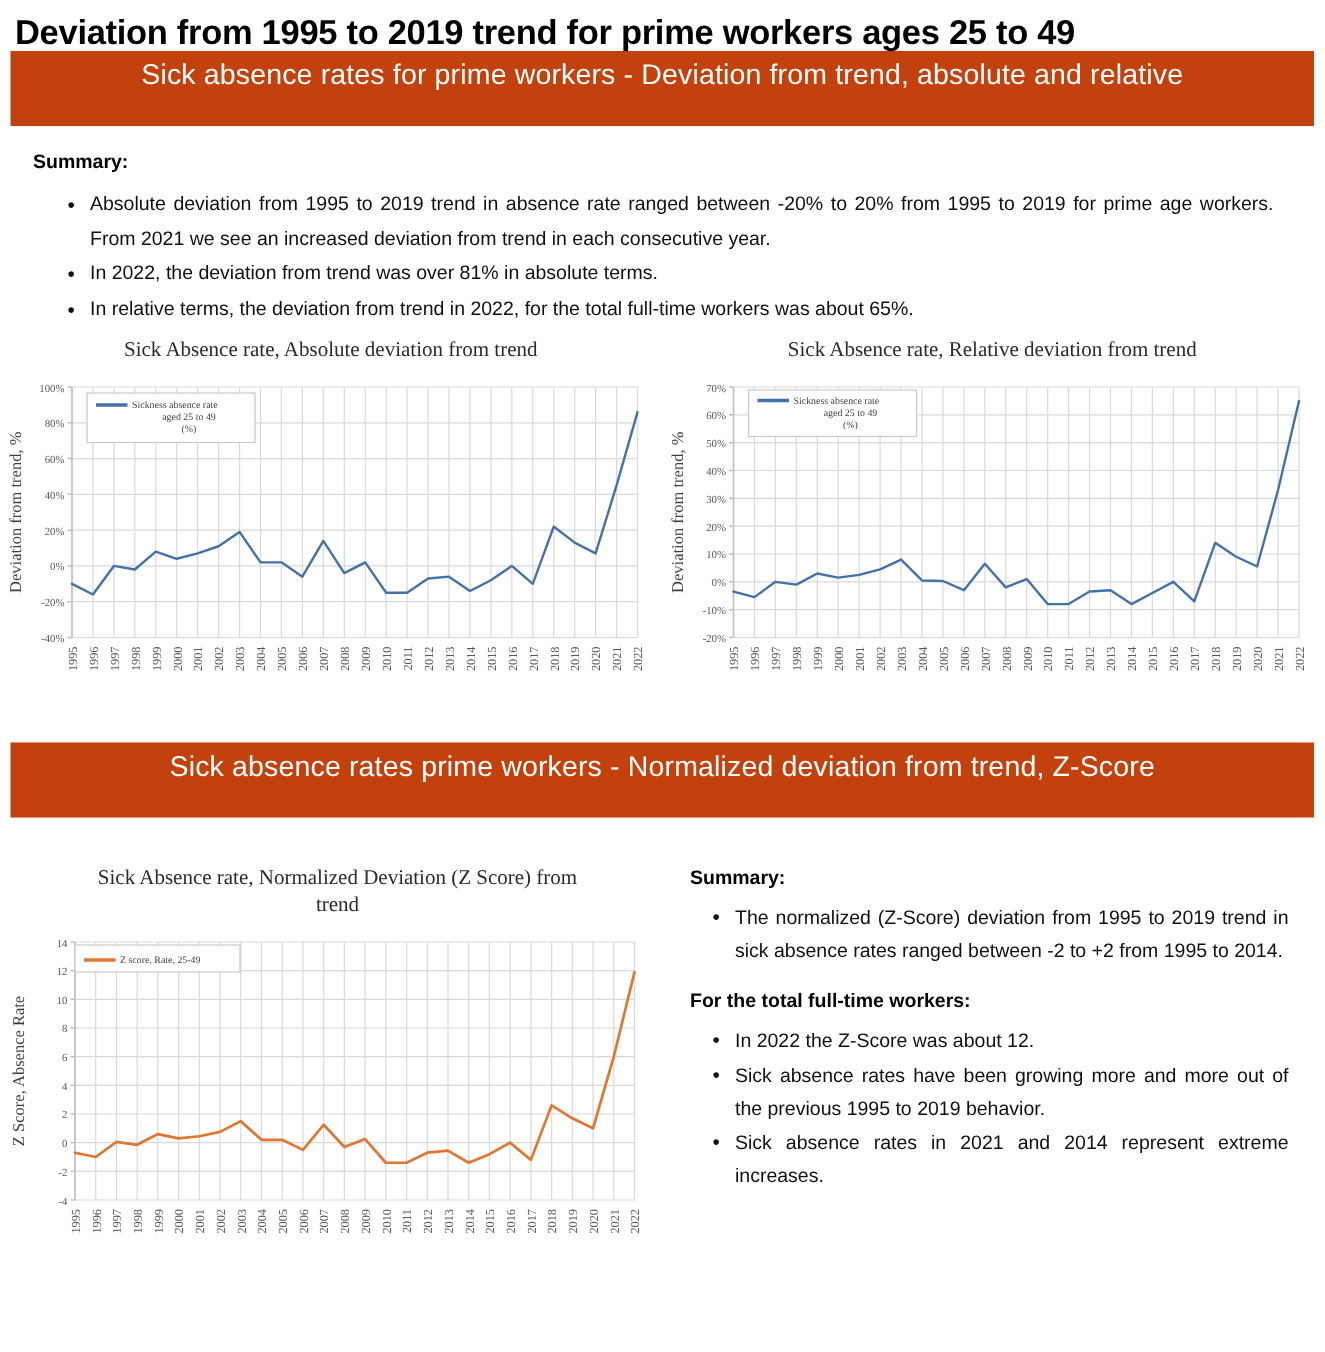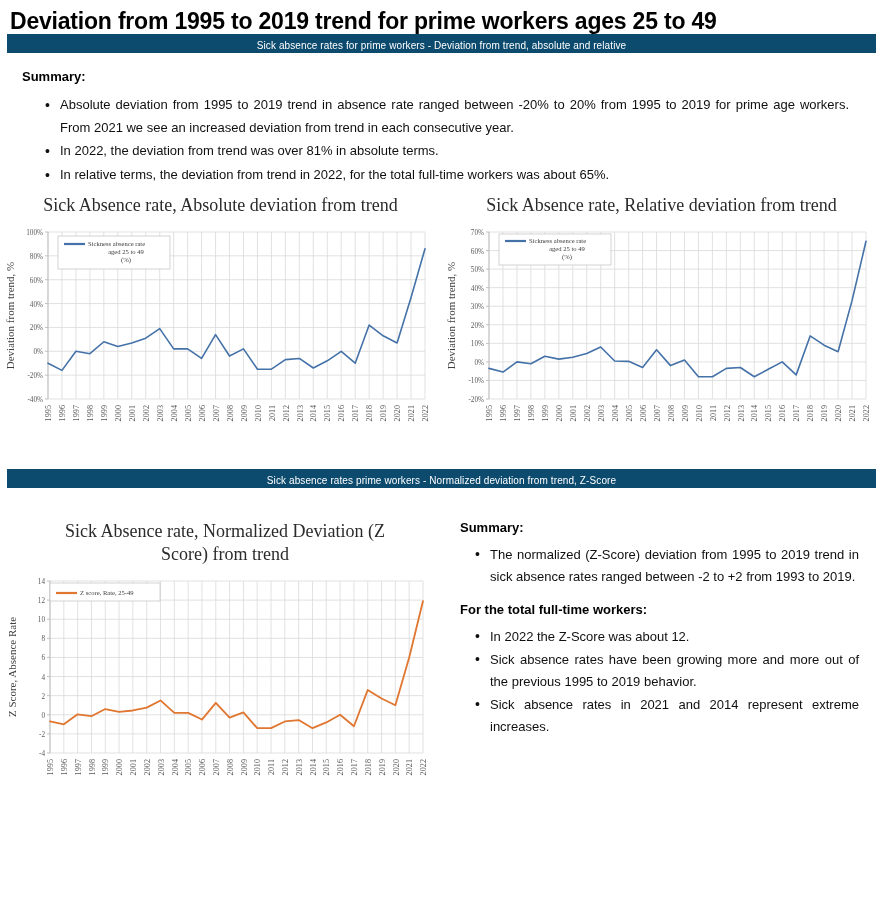--- a/index.html
+++ b/index.html
@@ -22,26 +22,26 @@
     font-weight: bold;
     letter-spacing: -0.2px;
     color: #000000;
     padding: 8px 10px 0 10px;
     line-height: 1.15;
     white-space: nowrap;
   }
 
   
   .section-bar {
-    background: #0c4a6e;
+    background: #c2410c;
     color: #ffffff;
     text-align: center;
-    font-size: 10px;
+    font-size: 19px;
     letter-spacing: 0.1px;
-    padding: 6px 4px 2px 4px;
+    padding: 6px 4px 22px 4px;
     margin: 0 7px;
   }
 
   
   .summary-heading {
     font-size: 13px;
     font-weight: bold;
     color: #000000;
     margin: 0;
   }
@@ -81,21 +81,21 @@
   
   .chart-row {
     display: flex;
     width: 883px;
     margin-top: 8px;
   }
   .chart-cell { width: 441px; }
 
   .chart-title {
     font-family: "Liberation Serif", serif;
-    font-size: 18px;
+    font-size: 14px;
     color: #2b2b2b;
     text-align: center;
     line-height: 1.25;
     padding: 0 40px;
   }
 
   .chart-wrap {
     position: relative;
     margin-top: 6px;
   }
@@ -444,21 +444,21 @@
             <rect x="50" y="12" width="110" height="18" fill="#ffffff" stroke="#c8c8c8" stroke-width="0.8"></rect>
             <line x1="56" y1="22" x2="77" y2="22" stroke="#e0762f" stroke-width="2.2"></line>
             <text x="80" y="24" text-anchor="start" font-family="&quot;Liberation Serif&quot;, serif" font-size="6.6" fill="#404040">Z score, Rate, 25-49</text>
           </g>
         </svg>
     </div>
   </div>
   <div class="bottom-right">
     <div class="summary-heading">Summary:</div>
     <ul class="bullets">
-      <li>The normalized (Z-Score) deviation from 1995 to 2019 trend in sick absence rates ranged between -2 to +2 from 1993 to 2019.</li>
+      <li>The normalized (Z-Score) deviation from 1995 to 2019 trend in sick absence rates ranged between -2 to +2 from 1995 to 2014.</li>
     </ul>
     <div class="summary-heading second">For the total full-time workers:</div>
     <ul class="bullets">
       <li>In 2022 the Z-Score was about 12.</li>
       <li>Sick absence rates have been growing more and more out of the previous 1995 to 2019 behavior.</li>
       <li>Sick absence rates in 2021 and 2014 represent extreme increases.</li>
     </ul>
   </div>
 </div>
 

